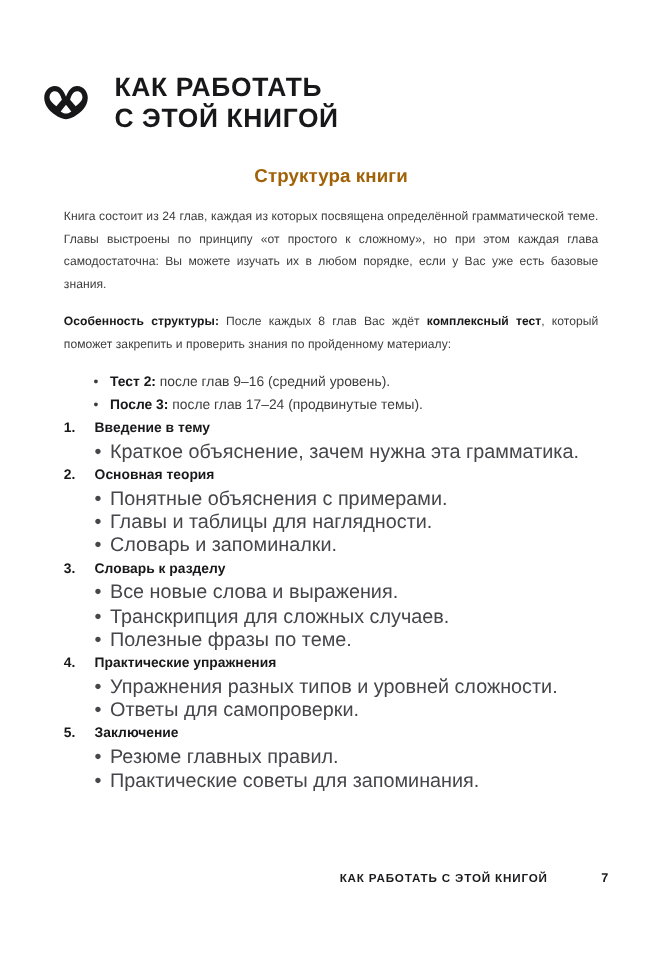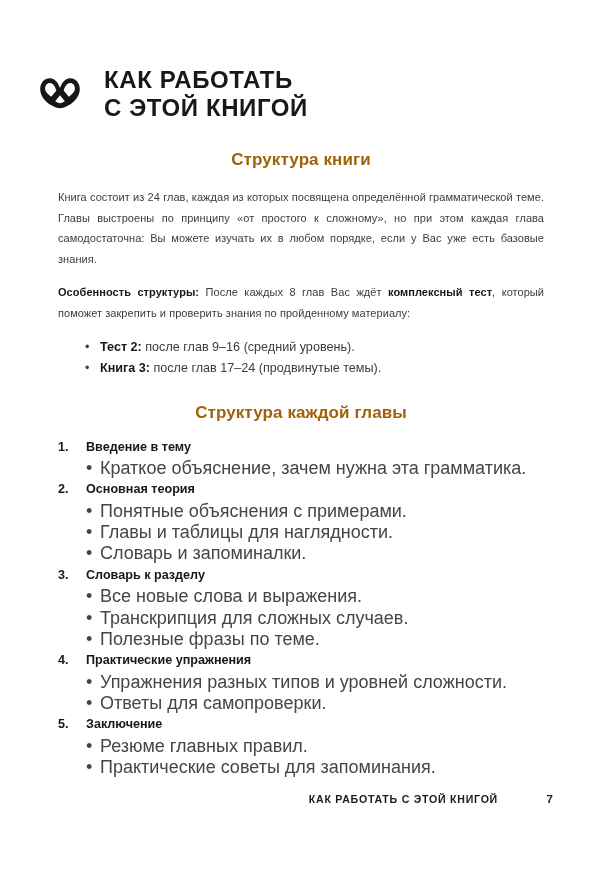--- a/index.html
+++ b/index.html
@@ -220,27 +220,26 @@
 
       <p class="para">
         <b>Особенность структуры:</b><span> После каждых 8 глав Вас ждёт </span><b>комплексный тест</b><span>, который поможет закрепить и проверить знания по пройденному материалу:</span>
       </p>
 
       <ul class="dot-list">
         <li>
           <b>Тест 2:</b><span> после глав 9–16 (средний уровень).</span>
         </li>
         <li>
-          <b>Книга 3:</b><span> после глав 17–24 (продвинутые темы).</span>
+          <b>После 3:</b><span> после глав 17–24 (продвинутые темы).</span>
         </li>
       </ul>
     </div>
 
     <div>
-      <h2 class="section-heading heading-2">Структура каждой главы</h2>
 
       <ol class="num-list">
 
         <li class="num-item">
           <span class="num">1.</span>
           <span class="num-title">Введение в тему</span>
           <ul class="sub-list">
             <li>Краткое объяснение, зачем нужна эта грамматика.</li>
           </ul>
         </li>

